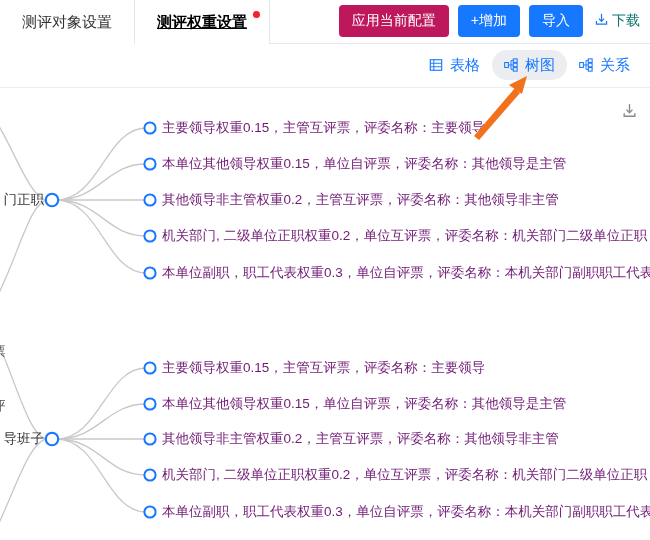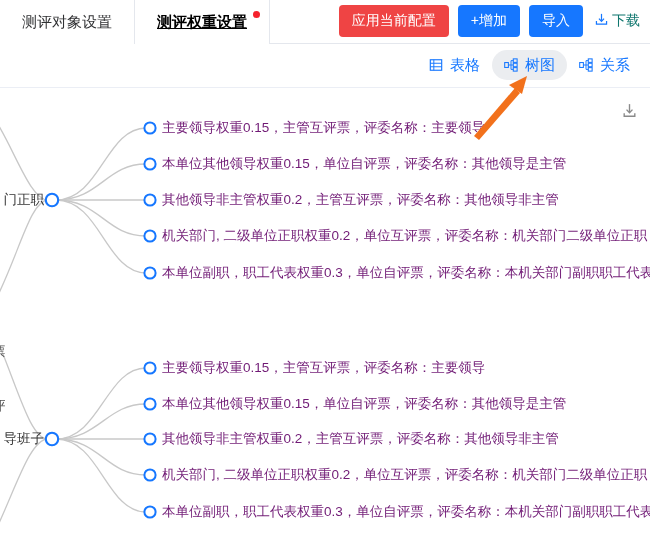--- a/index.html
+++ b/index.html
@@ -44,21 +44,21 @@
     position: absolute; right: 6px; top: 5px;
     display: flex; align-items: center; gap: 9px;
   }
   .btn {
     height: 32px; border: none; border-radius: 4px;
     color: #fff; font-size: 14px; padding: 0 13px;
     cursor: pointer; white-space: nowrap;
     font-family: inherit;
     display: inline-flex; align-items: center; justify-content: center;
   }
-  .btn-danger { background: #ef4444; }
+  .btn-danger { background: #be185d; }
   .btn-primary { background: #1677ff; }
   .link-btn {
     display: inline-flex; align-items: center; gap: 3px;
     color: #0f766e; font-size: 14px; cursor: pointer;
     padding: 0 4px 0 2px;
   }
 
   
   .viewbar {
     position: absolute; left: 0; top: 44px; width: 650px; height: 44px;

